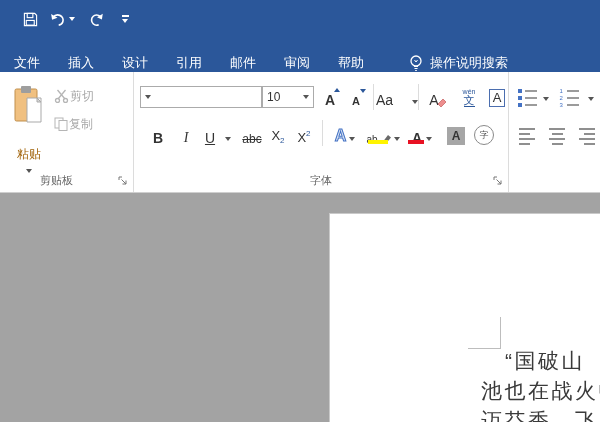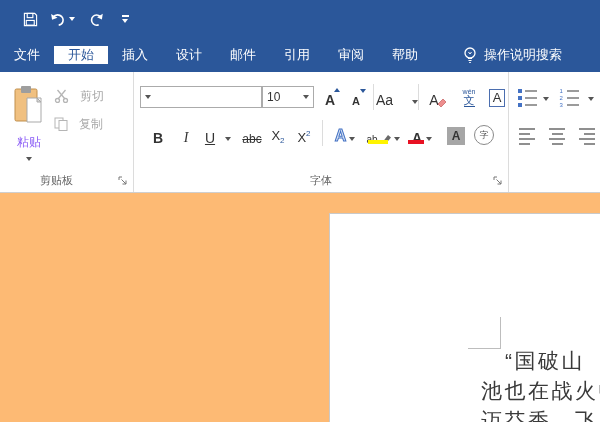--- a/index.html
+++ b/index.html
@@ -11,21 +11,21 @@
             display:flex;align-items:center;padding-left:16px;box-sizing:border-box}
   .qat-btn{height:26px;display:flex;align-items:center;justify-content:center;color:#fff}
   .qat-save{width:28px}.qat-undo{width:36px}.qat-redo{width:34px}.qat-more{width:22px}
   .qat-caret{width:0;height:0;border-left:3px solid transparent;border-right:3px solid transparent;
              border-top:4px solid #fff;margin-left:3px}
   .more-stack{display:flex;flex-direction:column;align-items:center}
   .more-bar{width:7px;height:2px;background:#fff;margin-bottom:2px}
 
   
   .tabbar{position:absolute;left:0;top:38px;width:600px;height:34px;background:#2B579A;
-          display:flex;align-items:center;color:#fff;font-size:13px;white-space:nowrap;overflow:hidden}
+          display:flex;align-items:flex-end;color:#fff;font-size:13px;white-space:nowrap;overflow:hidden}
   .tab{padding:0 14px;display:flex;align-items:center;cursor:default}
   .tab.active{background:#fff;color:#2B579A}
   .tellme{display:flex;align-items:center;margin-left:30px}
   .tellme-label{margin-left:6px;font-size:13px}
 
   
   .ribbon{position:absolute;left:0;top:72px;width:600px;height:121px;background:#fff;
           border-bottom:1px solid #CFCFCF;box-sizing:border-box;font-size:12px;color:#444}
   .grp{position:absolute;top:0;bottom:0}
   .grp-clipboard{left:0;width:133px;border-right:1px solid #DCDCDC}
@@ -34,23 +34,23 @@
   .grp-label{position:absolute;bottom:4px;left:0;right:0;text-align:center;font-size:11px;color:#666}
   .grp-clipboard .grp-label{right:20px}
   .launcher{position:absolute;right:4px;bottom:5px;width:12px;height:12px}
   .vsep{position:absolute;width:1px;background:#DCDCDC}
   .caret{width:0;height:0;border-left:3px solid transparent;border-right:3px solid transparent;
          border-top:4px solid #555;display:inline-block}
 
   
   .paste-btn{position:absolute;left:5px;top:12px;width:48px;height:94px;display:flex;
              flex-direction:column;align-items:center}
-  .paste-label{margin-top:8px;color:#8b5cf6}
+  .paste-label{margin-top:20px;color:#a16207}
   .paste-caret{margin-top:6px}
-  .small-btn{position:absolute;left:54px;height:24px;display:flex;align-items:center;gap:11px}
+  .small-btn{position:absolute;left:54px;height:24px;display:flex;align-items:center;gap:1px}
   .btn-cut{top:12px;color:#A9A9A9}.btn-copy{top:40px;color:#A9A9A9}.btn-fp{top:70px;color:#333}
 
   
   .combo{position:absolute;top:14px;height:20px;border:1px solid #ABABAB;background:#fff;
          display:flex;align-items:center;justify-content:space-between;padding:0 4px;color:#333;font-size:12px;white-space:nowrap;overflow:hidden}
   .combo-name{left:6px;width:112px}
   .combo-size{left:128px;width:42px}
   .rbtn{position:absolute;height:22px;display:flex;align-items:flex-end;justify-content:center;padding-bottom:1px;box-sizing:border-box}
   .r1{top:14px}.r2{top:48px;height:26px}
   .glyph{font-size:14px;color:#333;line-height:1}
@@ -80,21 +80,21 @@
   
   .listicon{display:flex;flex-direction:column;gap:3px}
   .listrow{display:flex;align-items:center;gap:3px}
   .bullet-sq{width:4px;height:4px;background:#4472C4}
   .num{font-size:6px;color:#4472C4;width:4px;line-height:4px}
   .listline{width:12px;height:2px;background:#9B9B9B}
   .alignicon{display:flex;flex-direction:column;gap:3px}
   .al{height:2px;background:#8F8F8F}
 
   
-  .docarea{position:absolute;left:0;top:193px;width:600px;height:229px;background:#fdba74}
+  .docarea{position:absolute;left:0;top:193px;width:600px;height:229px;background:#a3a3a3}
   .page{position:absolute;left:329px;top:20px;width:275px;height:215px;background:#fff;
         border:1px solid #C9C9C9;box-sizing:border-box}
   .mark-v{position:absolute;left:500px;top:124px;width:1px;height:31px;background:#BDBDBD}
   .mark-h{position:absolute;left:468px;top:155px;width:33px;height:1px;background:#BDBDBD}
   .docline{position:absolute;white-space:nowrap;font-size:21px;color:#3A3A3A;letter-spacing:2.5px;line-height:1.1}
   .dl1{left:505px;top:156px}
   .dl2{left:481px;top:186px}
   .dl3{left:481px;top:216px}
 </style>
 </head>
@@ -124,25 +124,24 @@
   <div class="qat-btn qat-more">
     <span class="more-stack">
       <span class="more-bar"></span>
       <span class="qat-caret" style="margin-left:0"></span>
     </span>
   </div>
 </div>
 
 <div class="tabbar">
   <div class="tab">文件</div>
-  <div class="tab active">开始</div>
   <div class="tab">插入</div>
   <div class="tab">设计</div>
+  <div class="tab">引用</div>
   <div class="tab">邮件</div>
-  <div class="tab">引用</div>
   <div class="tab">审阅</div>
   <div class="tab">帮助</div>
   <div class="tellme">
     <svg width="16" height="18" viewBox="0 0 16 18">
       <circle cx="8" cy="7" r="5" fill="none" stroke="#fff" stroke-width="1.3"></circle>
       <path d="M6 12.5 h4 M6.5 14.5 h3 M7.2 16.5 h1.6" stroke="#fff" stroke-width="1.2" fill="none"></path>
       <path d="M6.5 6 l1.5 2 l1.5-2" fill="none" stroke="#fff" stroke-width="1"></path>
     </svg>
     <span class="tellme-label">操作说明搜索</span>
   </div>

